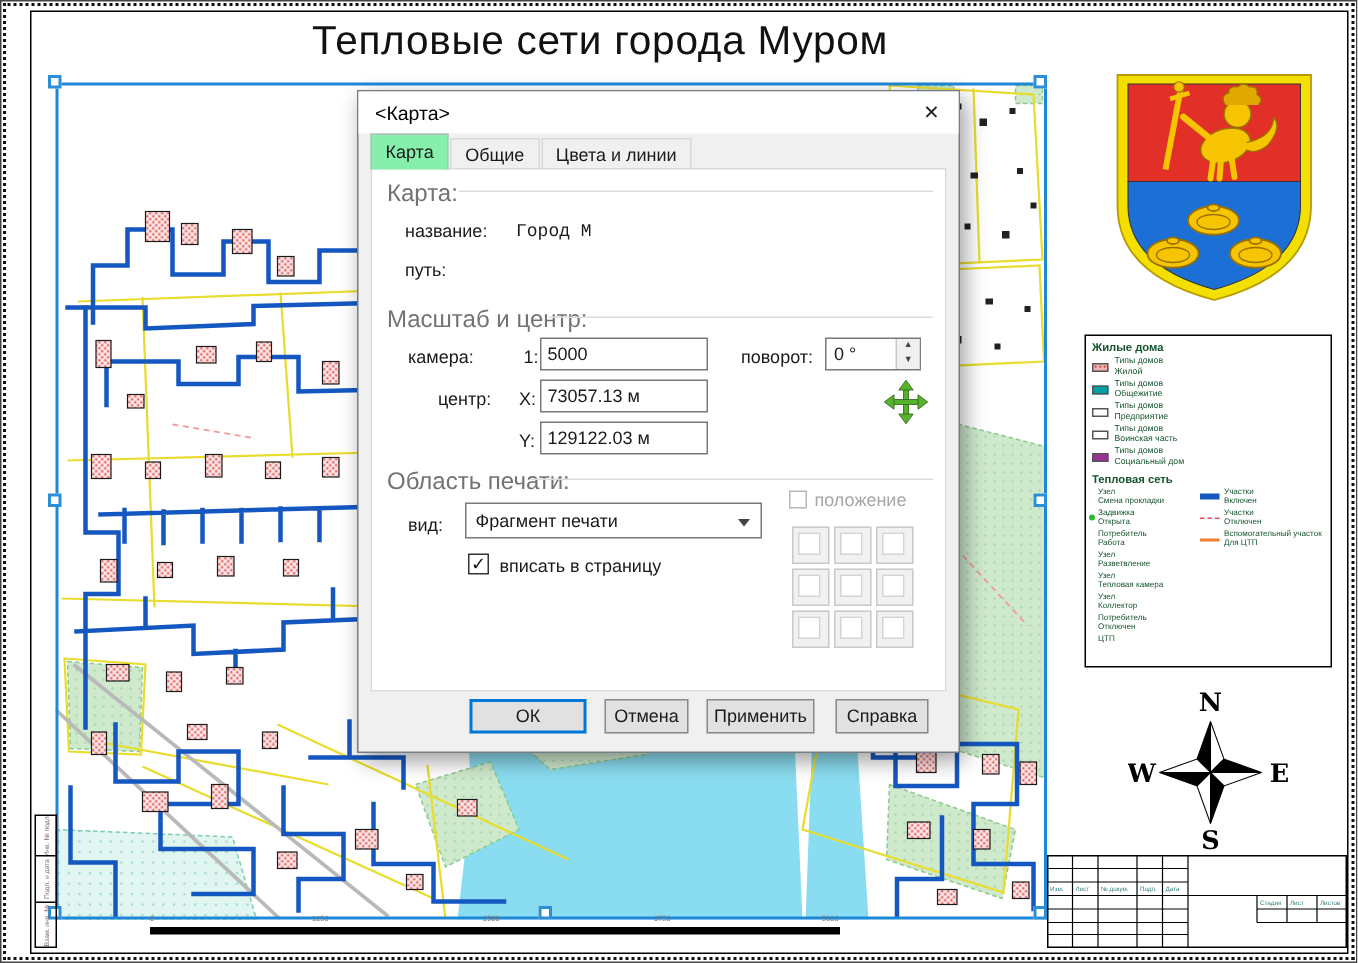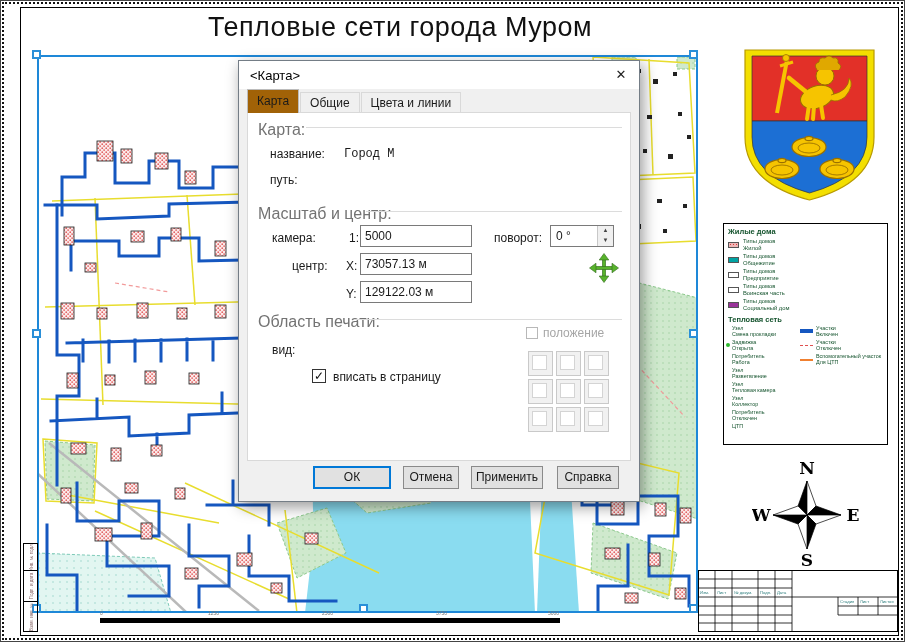--- a/index.html
+++ b/index.html
@@ -20,21 +20,21 @@
   
   .dialog{position:absolute;left:238px;top:60px;width:400px;height:440px;background:#f0f0f0;
     border:1px solid #747d86;box-shadow:3px 5px 14px rgba(0,0,0,.4);font-size:12px;}
   .dlg-titlebar{position:absolute;left:0;top:0;right:0;height:28px;background:#fff;}
   .dlg-title{position:absolute;left:11px;top:7px;font-size:13px;color:#000;}
   .dlg-close{position:absolute;right:0;top:0;width:36px;height:28px;text-align:center;line-height:28px;
     font-size:13px;color:#222;cursor:pointer;}
   .tabstrip{position:absolute;left:8px;top:29px;height:23px;display:flex;align-items:flex-end;}
   .tab{height:20px;line-height:20px;padding:0 9px;border:1px solid #d9d9d9;border-bottom:none;
     background:#f0f0f0;margin-right:1px;font-size:12px;cursor:pointer;}
-  .tab.active{background:#a16207;height:23px;line-height:23px;position:relative;z-index:3;border-color:#bcbcbc;}
+  .tab.active{background:#86efac;height:23px;line-height:23px;position:relative;z-index:3;border-color:#bcbcbc;}
   .tabpage{position:absolute;left:8px;top:51px;width:384px;height:349px;background:#fff;
     border:1px solid #d9d9d9;box-sizing:border-box;}
   .grp-label{position:absolute;font-size:16px;color:#737373;}
   .grp-line{position:absolute;height:1px;background:#dcdcdc;}
   .fld-label{position:absolute;font-size:12px;color:#1a1a1a;}
   .fld-value{position:absolute;font-size:12px;color:#1a1a1a;white-space:nowrap;}
   .win-input{position:absolute;border:1px solid #7a7a7a;background:#fff;font-family:"Liberation Sans",sans-serif;
     font-size:12px;padding:0 4px;box-sizing:border-box;color:#1a1a1a;}
   .spin-wrap{position:absolute;border:1px solid #7a7a7a;background:#fff;box-sizing:border-box;}
   .spin-val{position:absolute;left:5px;top:3px;font-size:12px;}
@@ -454,20 +454,24 @@
         <polygon points="15,0.5 10.2,7 19.8,7"></polygon>
           <polygon points="15,29.5 10.2,23 19.8,23"></polygon>
         <polygon points="0.5,15 7,10.2 7,19.8"></polygon>
           <polygon points="29.5,15 23,10.2 23,19.8"></polygon>
       </g>
     </svg>
 
     <div class="grp-label" style="left:10px;top:200px;">Область печати:</div>
     <div class="grp-line" style="left:106px;top:206px;width:268px;"></div>
     <div class="fld-label" style="left:24px;top:230px;">вид:</div>
+    <div class="win-select" style="left:62px;top:222px;width:198px;height:24px;">
+      <span class="sel-text">Фрагмент печати</span>
+      <span class="sel-arrow"></span>
+    </div>
     <div class="cb disabled" style="left:278px;top:214px;width:12px;height:12px;"></div>
     <div class="cb-label disabled" style="left:295px;top:213px;">положение</div>
     <div class="pos-grid" style="left:280px;top:238px;">
       <div class="pos-cell">
           <div></div>
         </div>
       <div class="pos-cell">
           <div></div>
         </div>
       <div class="pos-cell">

